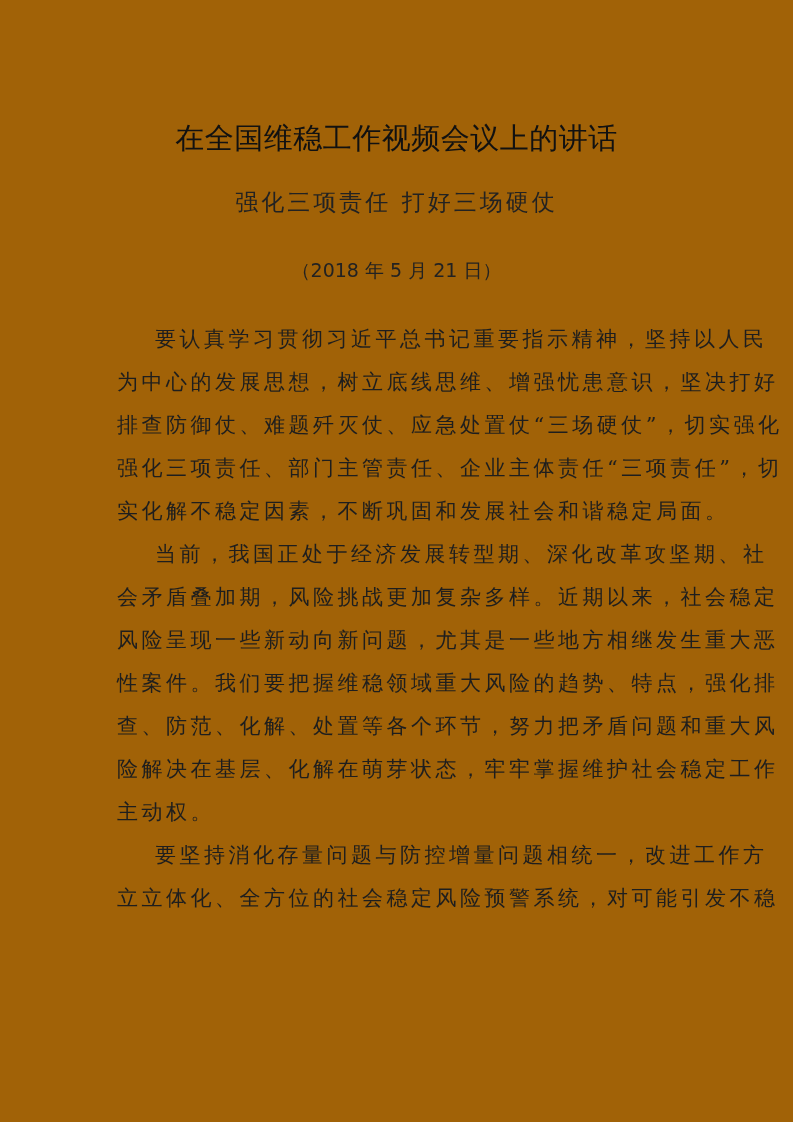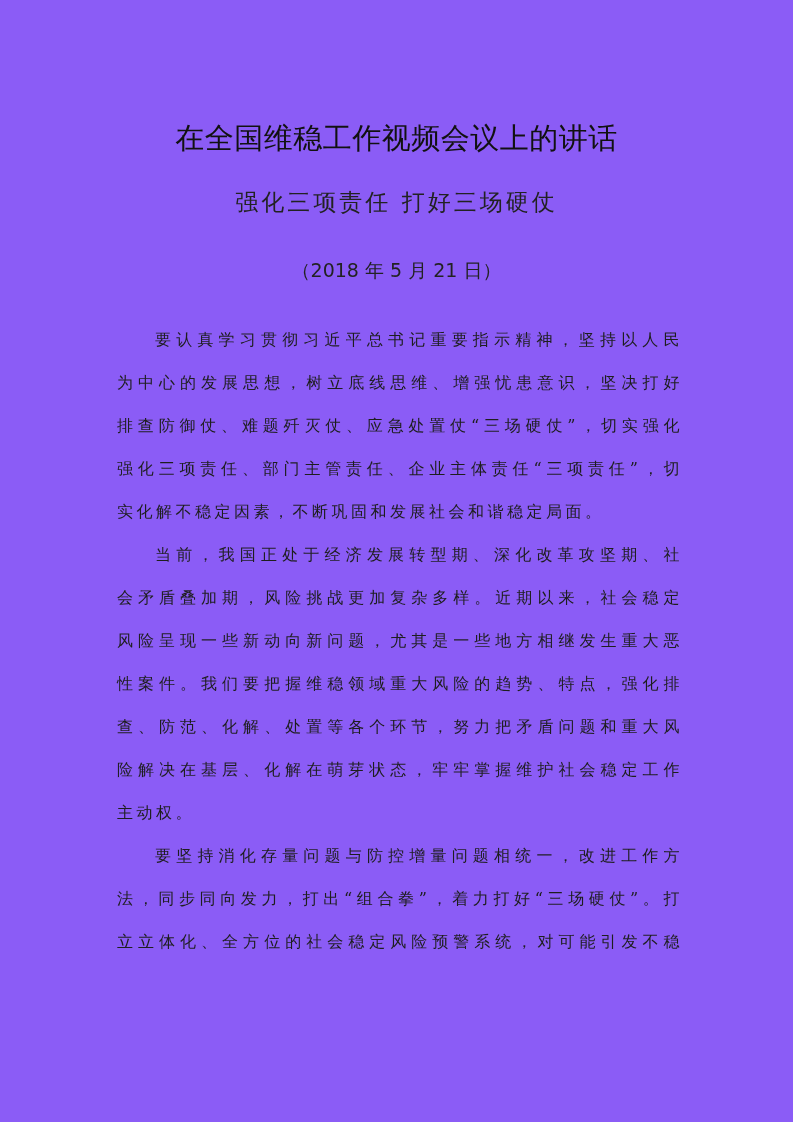--- a/index.html
+++ b/index.html
@@ -13,21 +13,21 @@
       position: relative;
       overflow: hidden;
       color: #1a1a1a;
       font-family: "DejaVu Sans", "Liberation Sans", sans-serif;
     }
     .page {
       position: absolute;
       left: 0; top: 0;
       width: 793px;
       height: 1122px;
-      background: #8b5cf6;
+      background: #a16207;
     }
     .title {
       position: absolute;
       left: 0;
       top: 118px;
       width: 793px;
       text-align: center;
       font-size: 29px;
       line-height: 40px;
       letter-spacing: 0.5px;
@@ -55,21 +55,21 @@
       font-size: 19px;
       line-height: 28px;
       color: #222222;
       font-family: "DejaVu Sans", "Liberation Sans", sans-serif;
     }
     .body {
       position: absolute;
       left: 117px;
       top: 318px;
       width: 566px;
-      font-size: 16px;
+      font-size: 21px;
       line-height: 43px;
       color: #1e1e1e;
       font-family: "DejaVu Serif", "Liberation Serif", serif;
       text-align: justify;
       letter-spacing: 3.5px;
     }
     .line {
       display: block;
       white-space: nowrap;
       text-align-last: justify;
@@ -103,17 +103,16 @@
       <span class="line">会矛盾叠加期，风险挑战更加复杂多样。近期以来，社会稳定</span>
       <span class="line">风险呈现一些新动向新问题，尤其是一些地方相继发生重大恶</span>
       <span class="line">性案件。我们要把握维稳领域重大风险的趋势、特点，强化排</span>
       <span class="line">查、防范、化解、处置等各个环节，努力把矛盾问题和重大风</span>
       <span class="line">险解决在基层、化解在萌芽状态，牢牢掌握维护社会稳定工作</span>
       <span class="line last">主动权。</span>
     </div>
 
     <div class="para-block">
       <span class="line" style="padding-left:38px;">要坚持消化存量问题与防控增量问题相统一，改进工作方</span>
-      <span class="line">法，同步同向发力，打出“组合拳”，着力打好“三场硬仗”。打</span>
       <span class="line">立立体化、全方位的社会稳定风险预警系统，对可能引发不稳</span>
     </div>
   </div>
 </div>
 
 </body></html>

